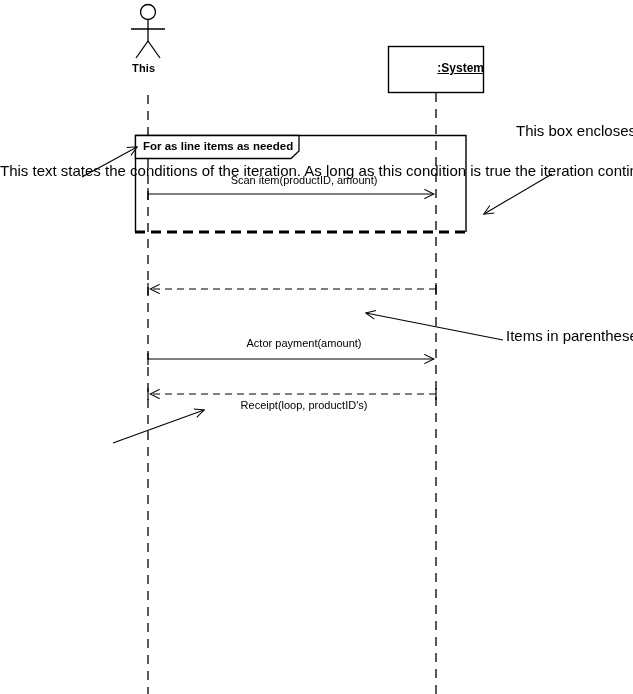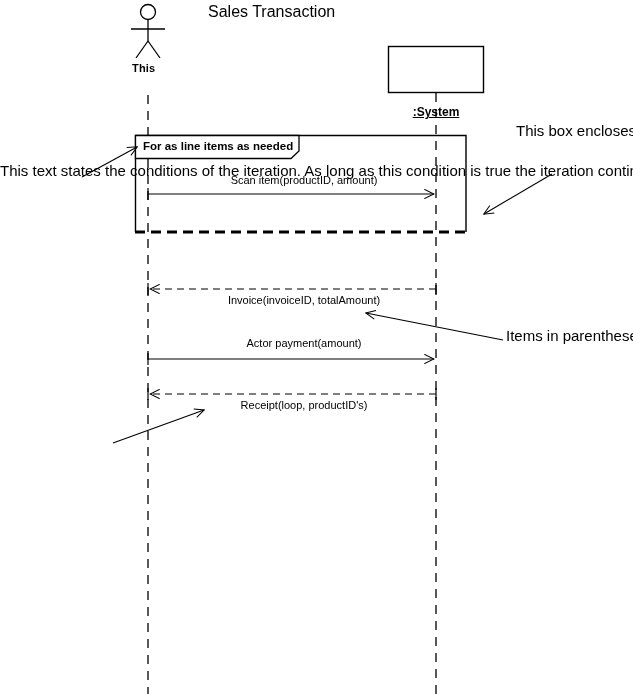--- a/index.html
+++ b/index.html
@@ -46,25 +46,24 @@
     top: 63px;
     font-size: 11px;
     font-weight: bold;
     letter-spacing: 0.2px;
   }
   
   #system-label {
     left: 388px;
     top: 62px;
     width: 96px;
-    text-align: center;
+    text-align: right;
     font-size: 12px;
     font-weight: bold;
     text-decoration: underline;
-    margin-top: 44px;
   }
   
   #loop-guard-label {
     left: 143px;
     top: 141px;
     font-size: 11.5px;
     font-weight: bold;
   }
   
   .msg-label {
@@ -155,30 +154,28 @@
     <line x1="436" y1="388" x2="436" y2="400" stroke="#000" stroke-width="1.2"></line>
     <line x1="148" y1="283" x2="148" y2="295" stroke="#000" stroke-width="1.2"></line>
     <line x1="148" y1="388" x2="148" y2="400" stroke="#000" stroke-width="1.2"></line>
 
     <line x1="82" y1="177" x2="137" y2="147" stroke="#000" stroke-width="1.1" marker-end="url(#annArrow)"></line>
     <line x1="552" y1="174" x2="484" y2="214" stroke="#000" stroke-width="1.1" marker-end="url(#annArrow)"></line>
     <line x1="503" y1="340" x2="366" y2="313" stroke="#000" stroke-width="1.1" marker-end="url(#annArrow)"></line>
     <line x1="113" y1="443" x2="204" y2="410" stroke="#000" stroke-width="1.1" marker-end="url(#annArrow)"></line>
   </svg>
 
-  <div class="txt" id="diagram-title">Sales Transaction</div>
 
   <div class="txt" id="actor-label">This</div>
 
   <div class="txt" id="system-label">:System</div>
 
   <div class="txt" id="loop-guard-label">For as line items as needed</div>
 
   <div class="txt msg-label" id="msg-label-0">Scan item(productID, amount)</div>
-  <div class="txt msg-label" id="msg-label-1">Invoice(invoiceID, totalAmount)</div>
   <div class="txt msg-label" id="msg-label-2">Actor payment(amount)</div>
   <div class="txt msg-label" id="msg-label-3">Receipt(loop, productID's)</div>
 
   <div class="txt annotation" id="annotation-loop-condition">This text states the conditions of the iteration. As long as this condition is true the iteration continues</div>
   <div class="txt annotation" id="annotation-loop-box">This box encloses an iteration (loop)</div>
   <div class="txt annotation" id="annotation-parameters">Items in parentheses are parameters</div>
 
 </div>
 
 </body></html>

